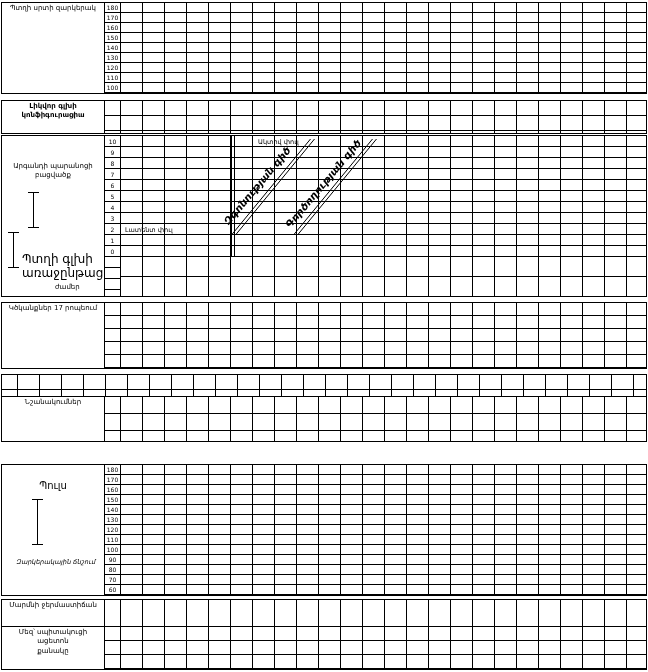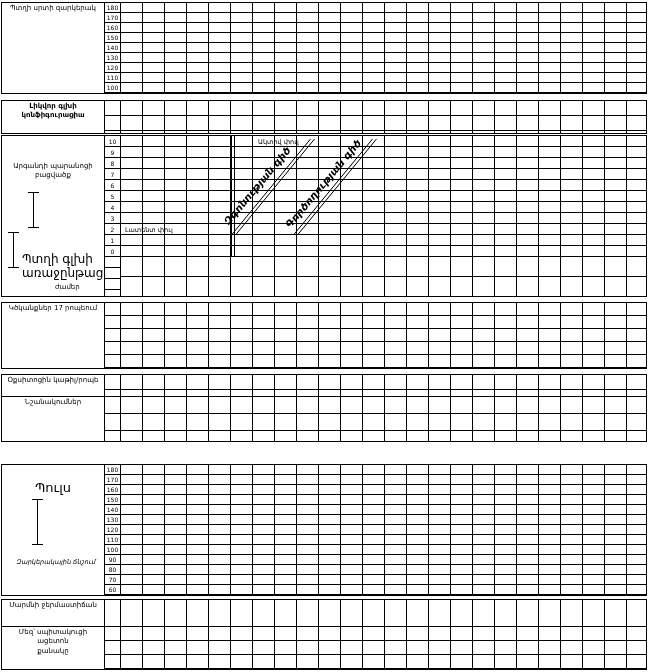--- a/index.html
+++ b/index.html
@@ -83,21 +83,21 @@
   .ibeam { position:absolute; width:11px;
     border-top:1px solid #000; border-bottom:1px solid #000;
     background:linear-gradient(90deg, transparent 0, transparent 5px, #000 5px, #000 6px, transparent 6px); }
   .ibeam-a { left:26px; top:56px; height:36px; }
   .ibeam-b { left:6px;  top:96px; height:36px; }
   .ibeam-c { left:30px; top:34px; height:46px; }
 
   .lbl-dilation { position:absolute; top:26px; left:0; right:0; text-align:center; font-size:7px; line-height:1.35; }
   .lbl-descent  { position:absolute; top:116px; left:20px; width:80px; font-size:12px; line-height:1.2; text-align:left; }
   .lbl-hours    { position:absolute; top:147px; left:6px; font-size:7px;margin-left:47px; }
-  .lbl-pulse    { position:absolute; top:14px; left:0; right:0; text-align:center; font-size:13px; }
+  .lbl-pulse    { position:absolute; top:14px; left:0; right:0; text-align:center; font-size:10px; }
   .lbl-bp       { position:absolute; top:94px; left:8px; right:2px; text-align:center; font-size:6.5px; line-height:1.2;font-style:italic; }
 </style>
 </head>
 <body>
 
 <div id="sheet">
 
   <div class="section s1">
     <div class="label-cell">
       <div>Պտղի սրտի զարկերակ</div>
@@ -171,23 +171,20 @@
 
   <div class="section s4">
     <div class="label-cell">
       <div>Կծկանքներ 17 րոպեում</div>
     </div>
     <div class="scale-cell r13"></div>
     <div class="grid-cell g13"></div>
   </div>
 
   <div class="section s5">
-    <div class="label-cell">
-      <div>Օքսիտոցին կաթիլ/րոպե</div>
-    </div>
     <div class="scale-cell r15"></div>
     <div class="grid-cell g15"></div>
   </div>
 
   <div class="section s6">
     <div class="label-cell">
       <div>Նշանակումներ</div>
     </div>
     <div class="scale-cell r17"></div>
     <div class="grid-cell g17"></div>

